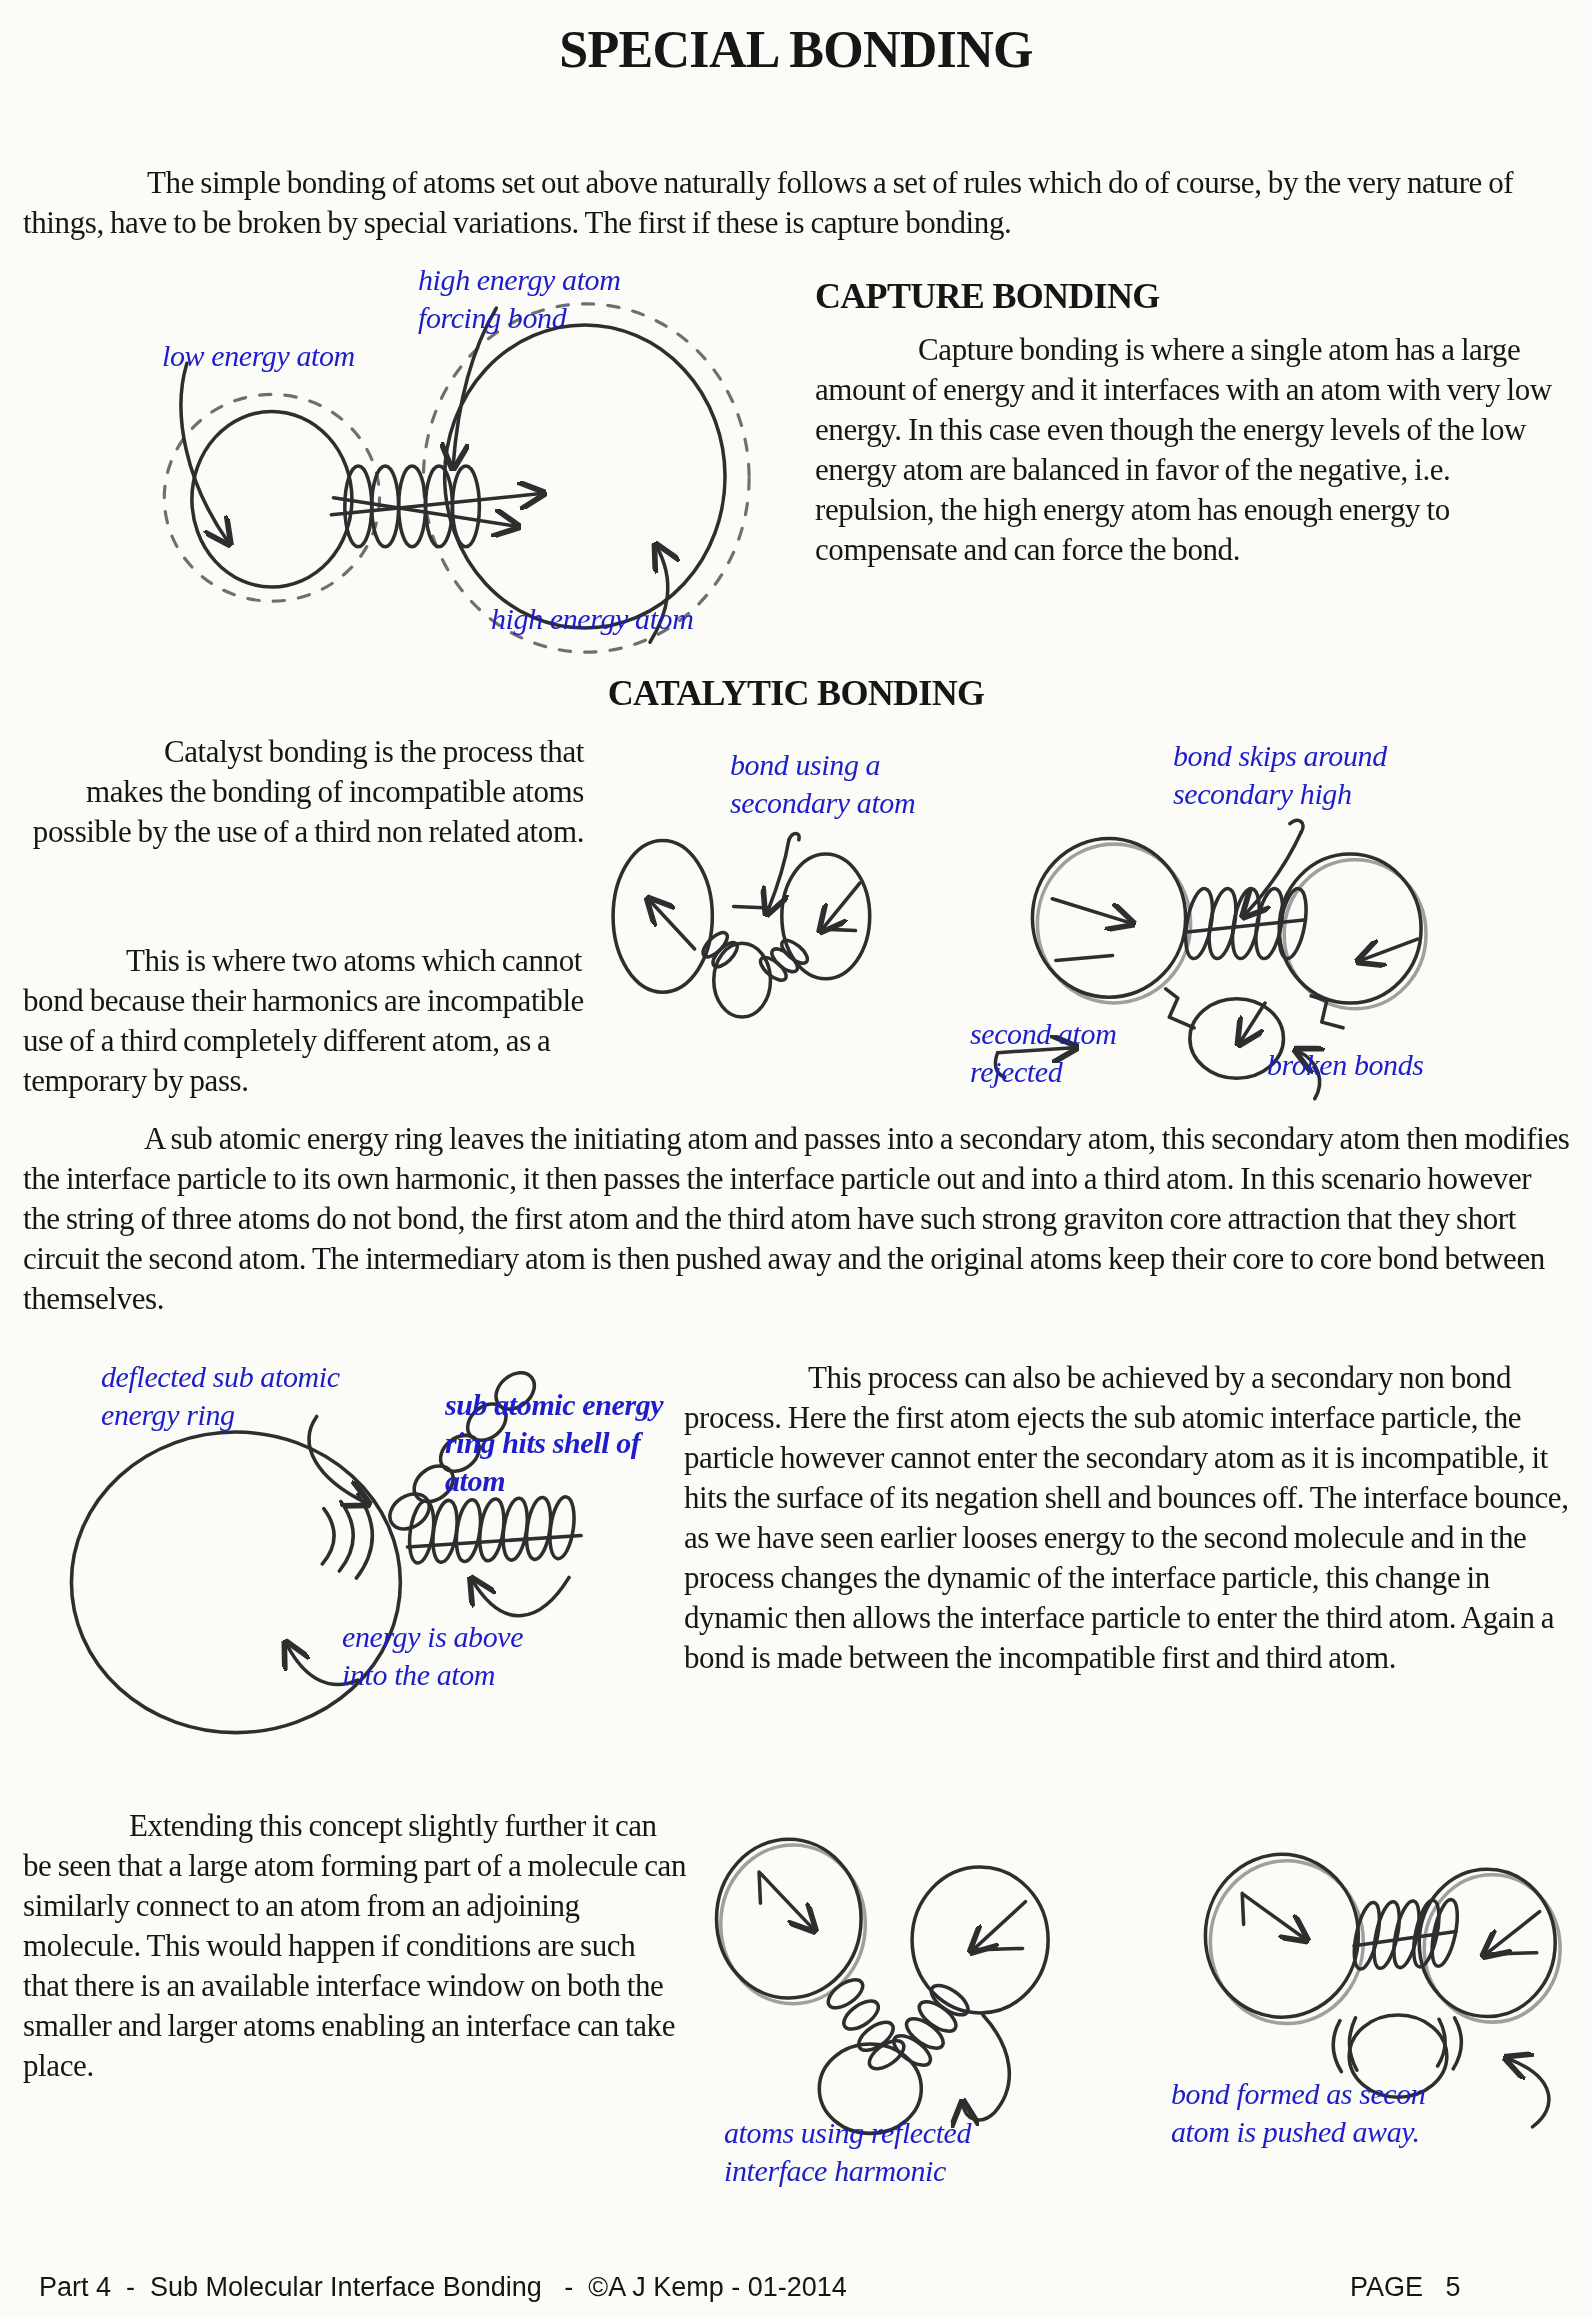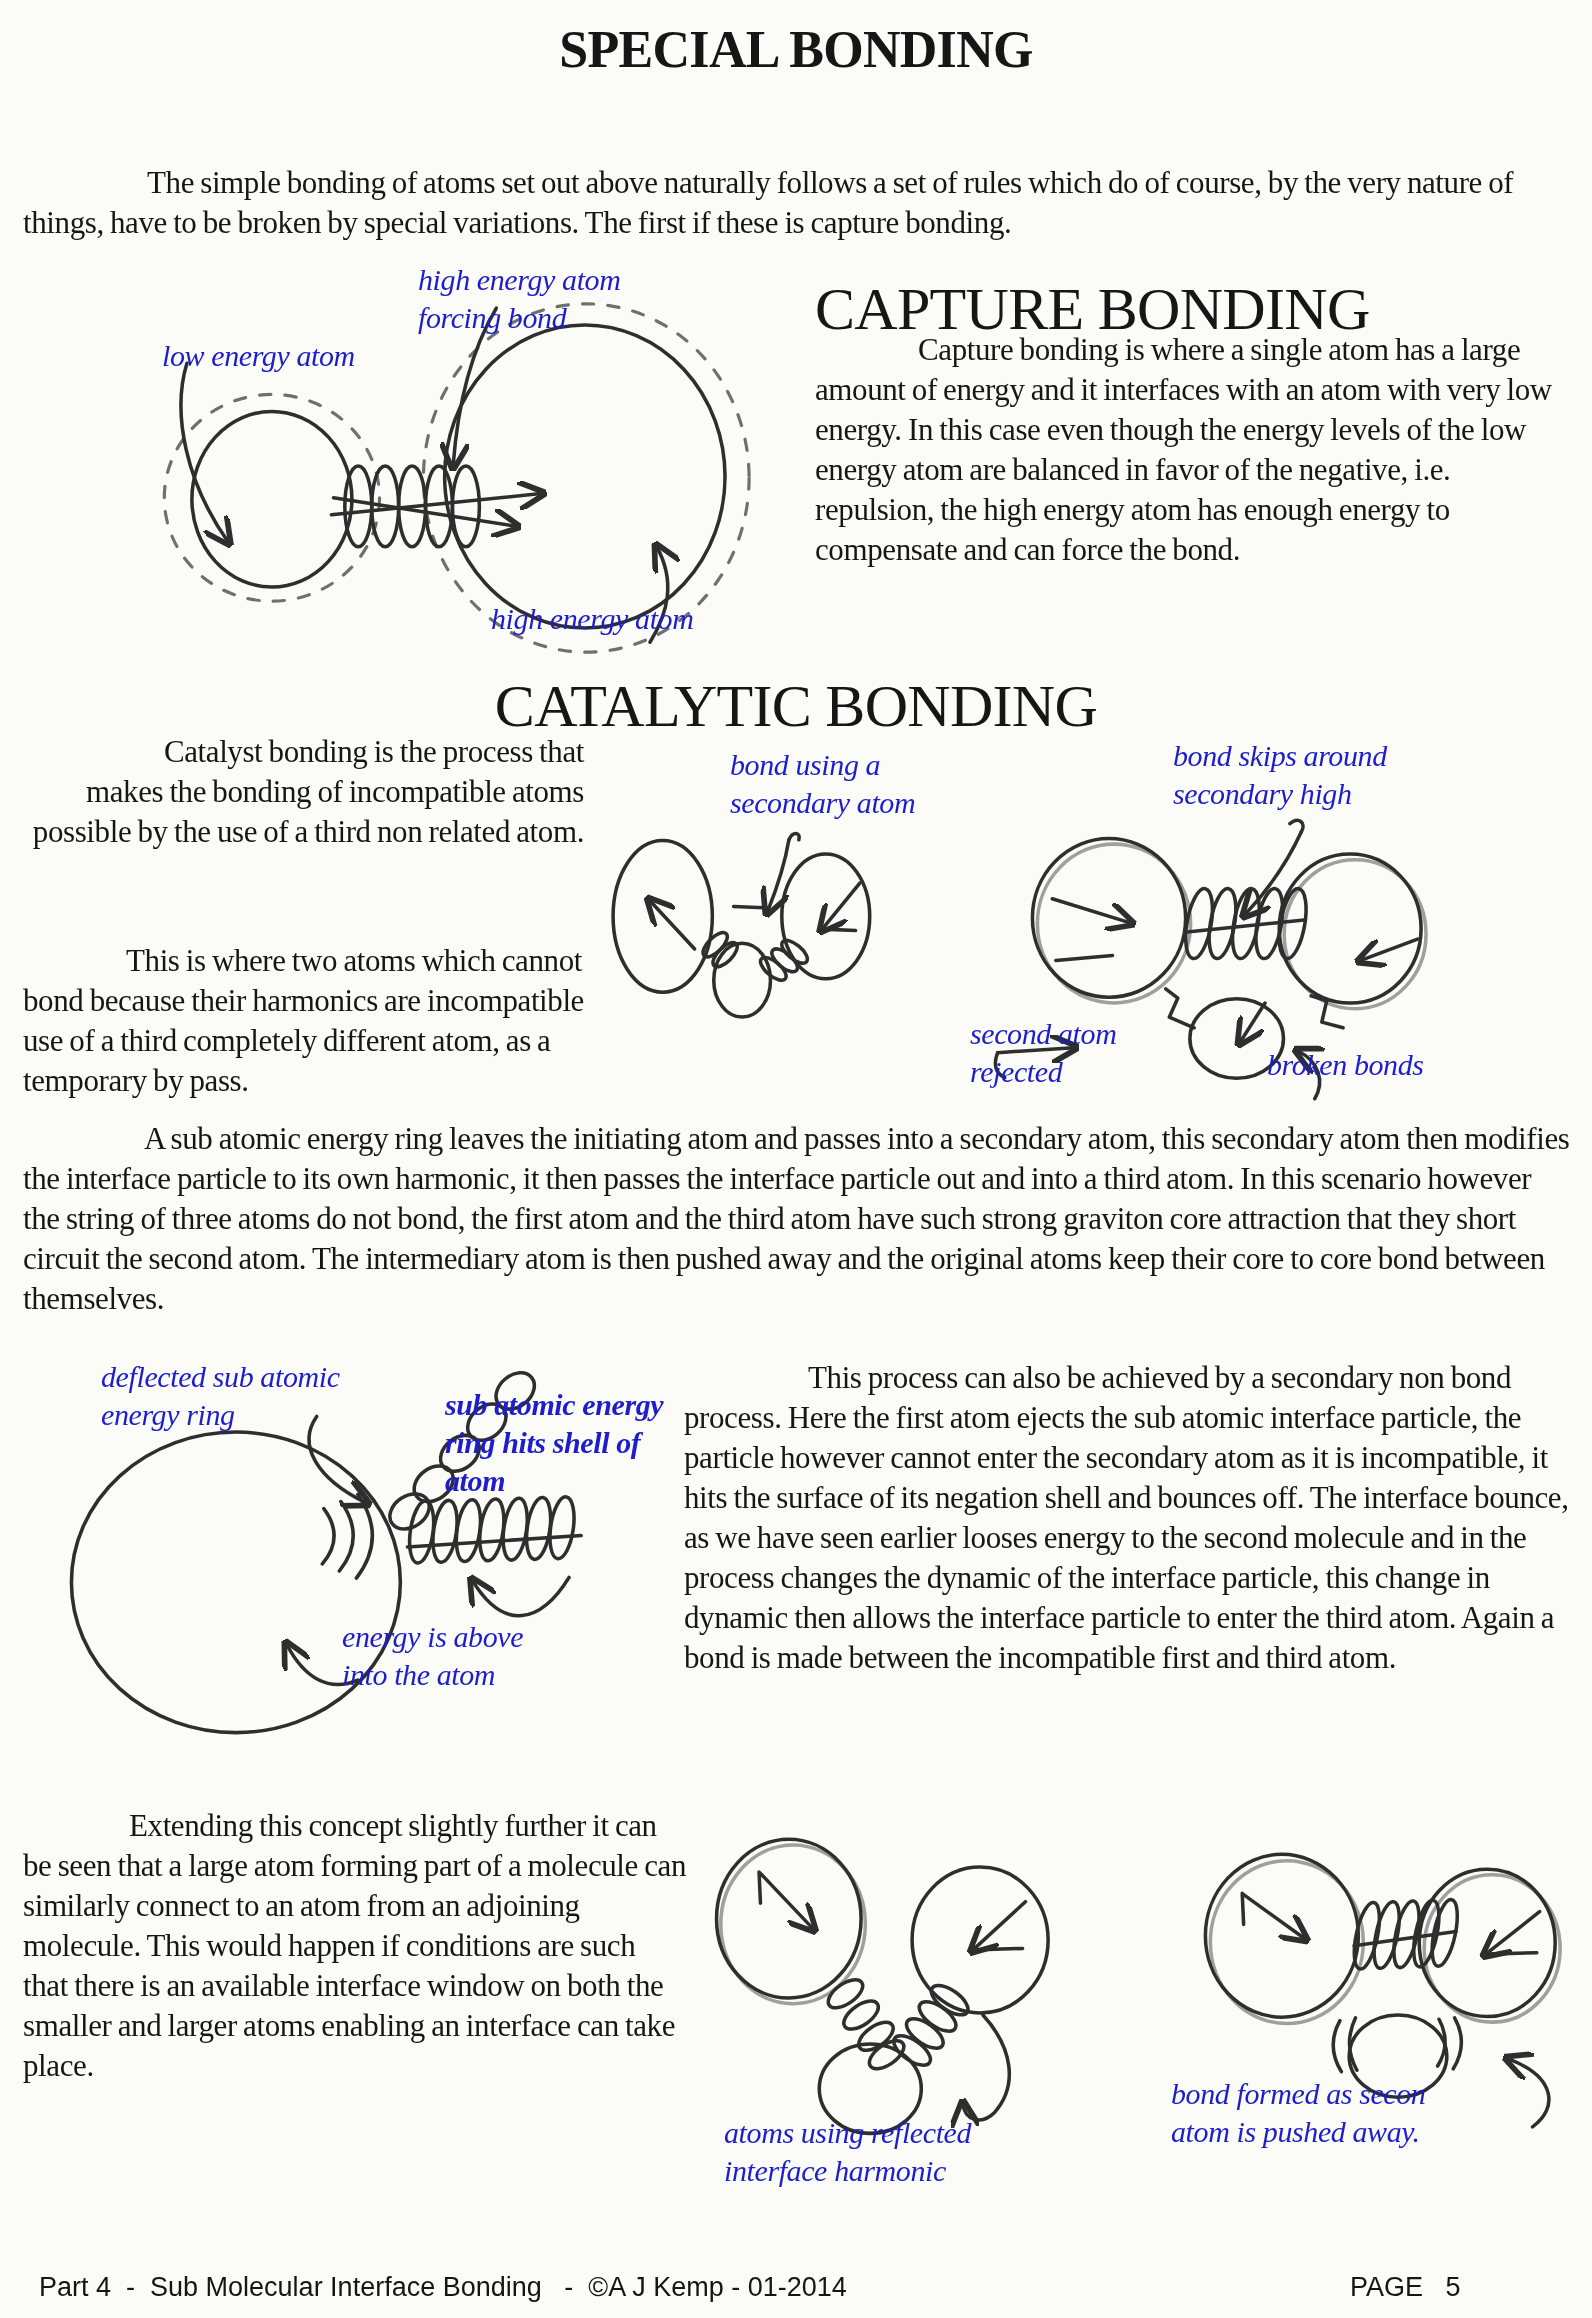--- a/index.html
+++ b/index.html
@@ -8,21 +8,21 @@
     background:var(--page-bg,#fbfbf8);
     color:var(--body-ink,#161616);
     font-family:"Liberation Serif","DejaVu Serif",serif;
     overflow:hidden;
   }
   .abs{position:absolute;margin:0;}
   .title{
     left:0;top:20px;width:100%;text-align:center;
     font-size:52px;font-weight:700;letter-spacing:-0.7px;
   }
-  .h2{font-size:60px;font-weight:400;letter-spacing:-0.7px;white-space:nowrap;}
+  .h2{font-size:36px;font-weight:700;letter-spacing:-0.7px;white-space:nowrap;}
   .h2.centered{left:0;width:100%;text-align:center;}
   .body{
     font-size:31px;line-height:40px;
     letter-spacing:-0.4px;word-spacing:-1.1px;text-align:left;
   }
   .bluelabel{
     color:var(--label-blue,#1d1dcb);
     font-style:italic;font-size:30px;line-height:38px;
     white-space:pre-line;letter-spacing:-0.4px;
   }

